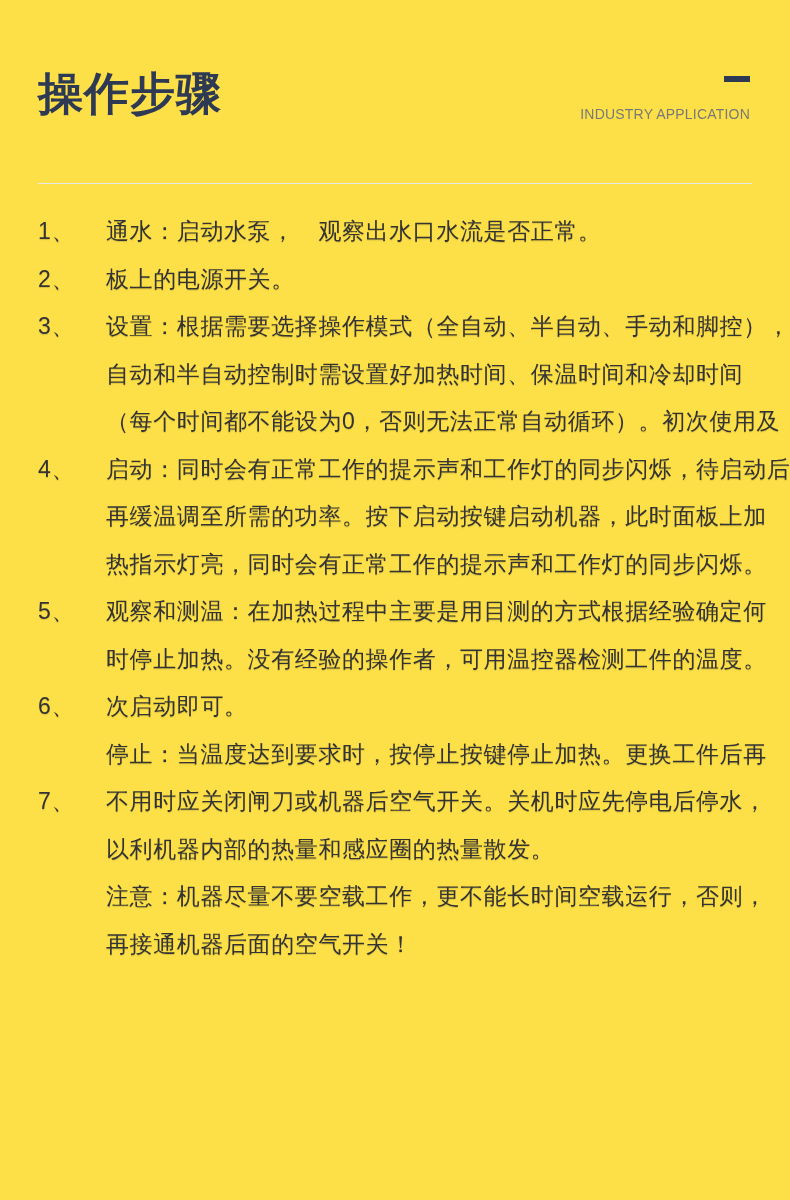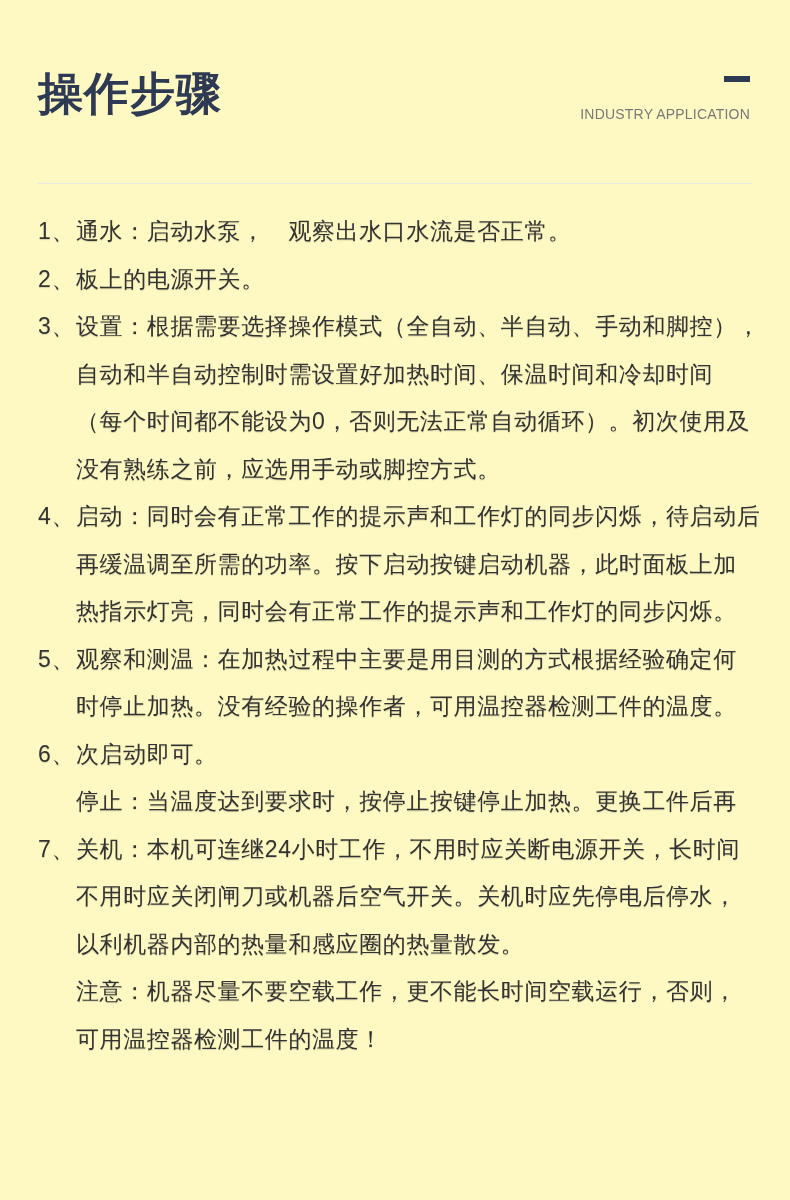--- a/index.html
+++ b/index.html
@@ -8,21 +8,21 @@
     width: 790px;
     height: 1200px;
     margin: 0 auto;
     overflow: hidden;
     font-family: "Liberation Sans", "DejaVu Sans", sans-serif;
   }
   .page {
     position: relative;
     width: 790px;
     height: 1200px;
-    background: #fef9c3;
+    background: #fde047;
   }
   
   .header {
     display: flex;
     justify-content: space-between;
     align-items: flex-start;
     padding: 68px 40px 0 38px;
   }
   .page-title {
     font-size: 45px;
@@ -68,21 +68,21 @@
   .step {
     display: flex;
     align-items: flex-start;
   }
   .step .num {
     flex: 0 0 38px;
     width: 38px;
     line-height: 47.5px;
     white-space: nowrap;
   }
-  .step .text { flex: 1; }
+  .step .text { flex: 1; margin-left: 30px; }
   .step .line {
     line-height: 47.5px;
     white-space: nowrap;
   }
 </style>
 </head>
 <body>
 
 <div class="page">
 
@@ -111,21 +111,20 @@
         <div class="line">板上的电源开关。</div>
       </div>
     </div>
 
     <div class="step">
       <span class="num">3、</span>
       <div class="text">
         <div class="line">设置：根据需要选择操作模式（全自动、半自动、手动和脚控），</div>
         <div class="line">自动和半自动控制时需设置好加热时间、保温时间和冷却时间</div>
         <div class="line">（每个时间都不能设为0，否则无法正常自动循环）。初次使用及</div>
-        <div class="line">没有熟练之前，应选用手动或脚控方式。</div>
       </div>
     </div>
 
     <div class="step">
       <span class="num">4、</span>
       <div class="text">
         <div class="line">启动：同时会有正常工作的提示声和工作灯的同步闪烁，待启动后</div>
         <div class="line">再缓温调至所需的功率。按下启动按键启动机器，此时面板上加</div>
         <div class="line">热指示灯亮，同时会有正常工作的提示声和工作灯的同步闪烁。</div>
       </div>
@@ -143,28 +142,27 @@
       <span class="num">6、</span>
       <div class="text">
         <div class="line">次启动即可。</div>
         <div class="line">停止：当温度达到要求时，按停止按键停止加热。更换工件后再</div>
       </div>
     </div>
 
     <div class="step">
       <span class="num">7、</span>
       <div class="text">
-        <div class="line">关机：本机可连继24小时工作，不用时应关断电源开关，长时间</div>
         <div class="line">不用时应关闭闸刀或机器后空气开关。关机时应先停电后停水，</div>
         <div class="line">以利机器内部的热量和感应圈的热量散发。</div>
       </div>
     </div>
 
     <div class="step">
       <span class="num"></span>
       <div class="text">
         <div class="line">注意：机器尽量不要空载工作，更不能长时间空载运行，否则，</div>
-        <div class="line">可用温控器检测工件的温度！</div>
+        <div class="line">再接通机器后面的空气开关！</div>
       </div>
     </div>
 
   </div>
 </div>
 
 </body></html>

